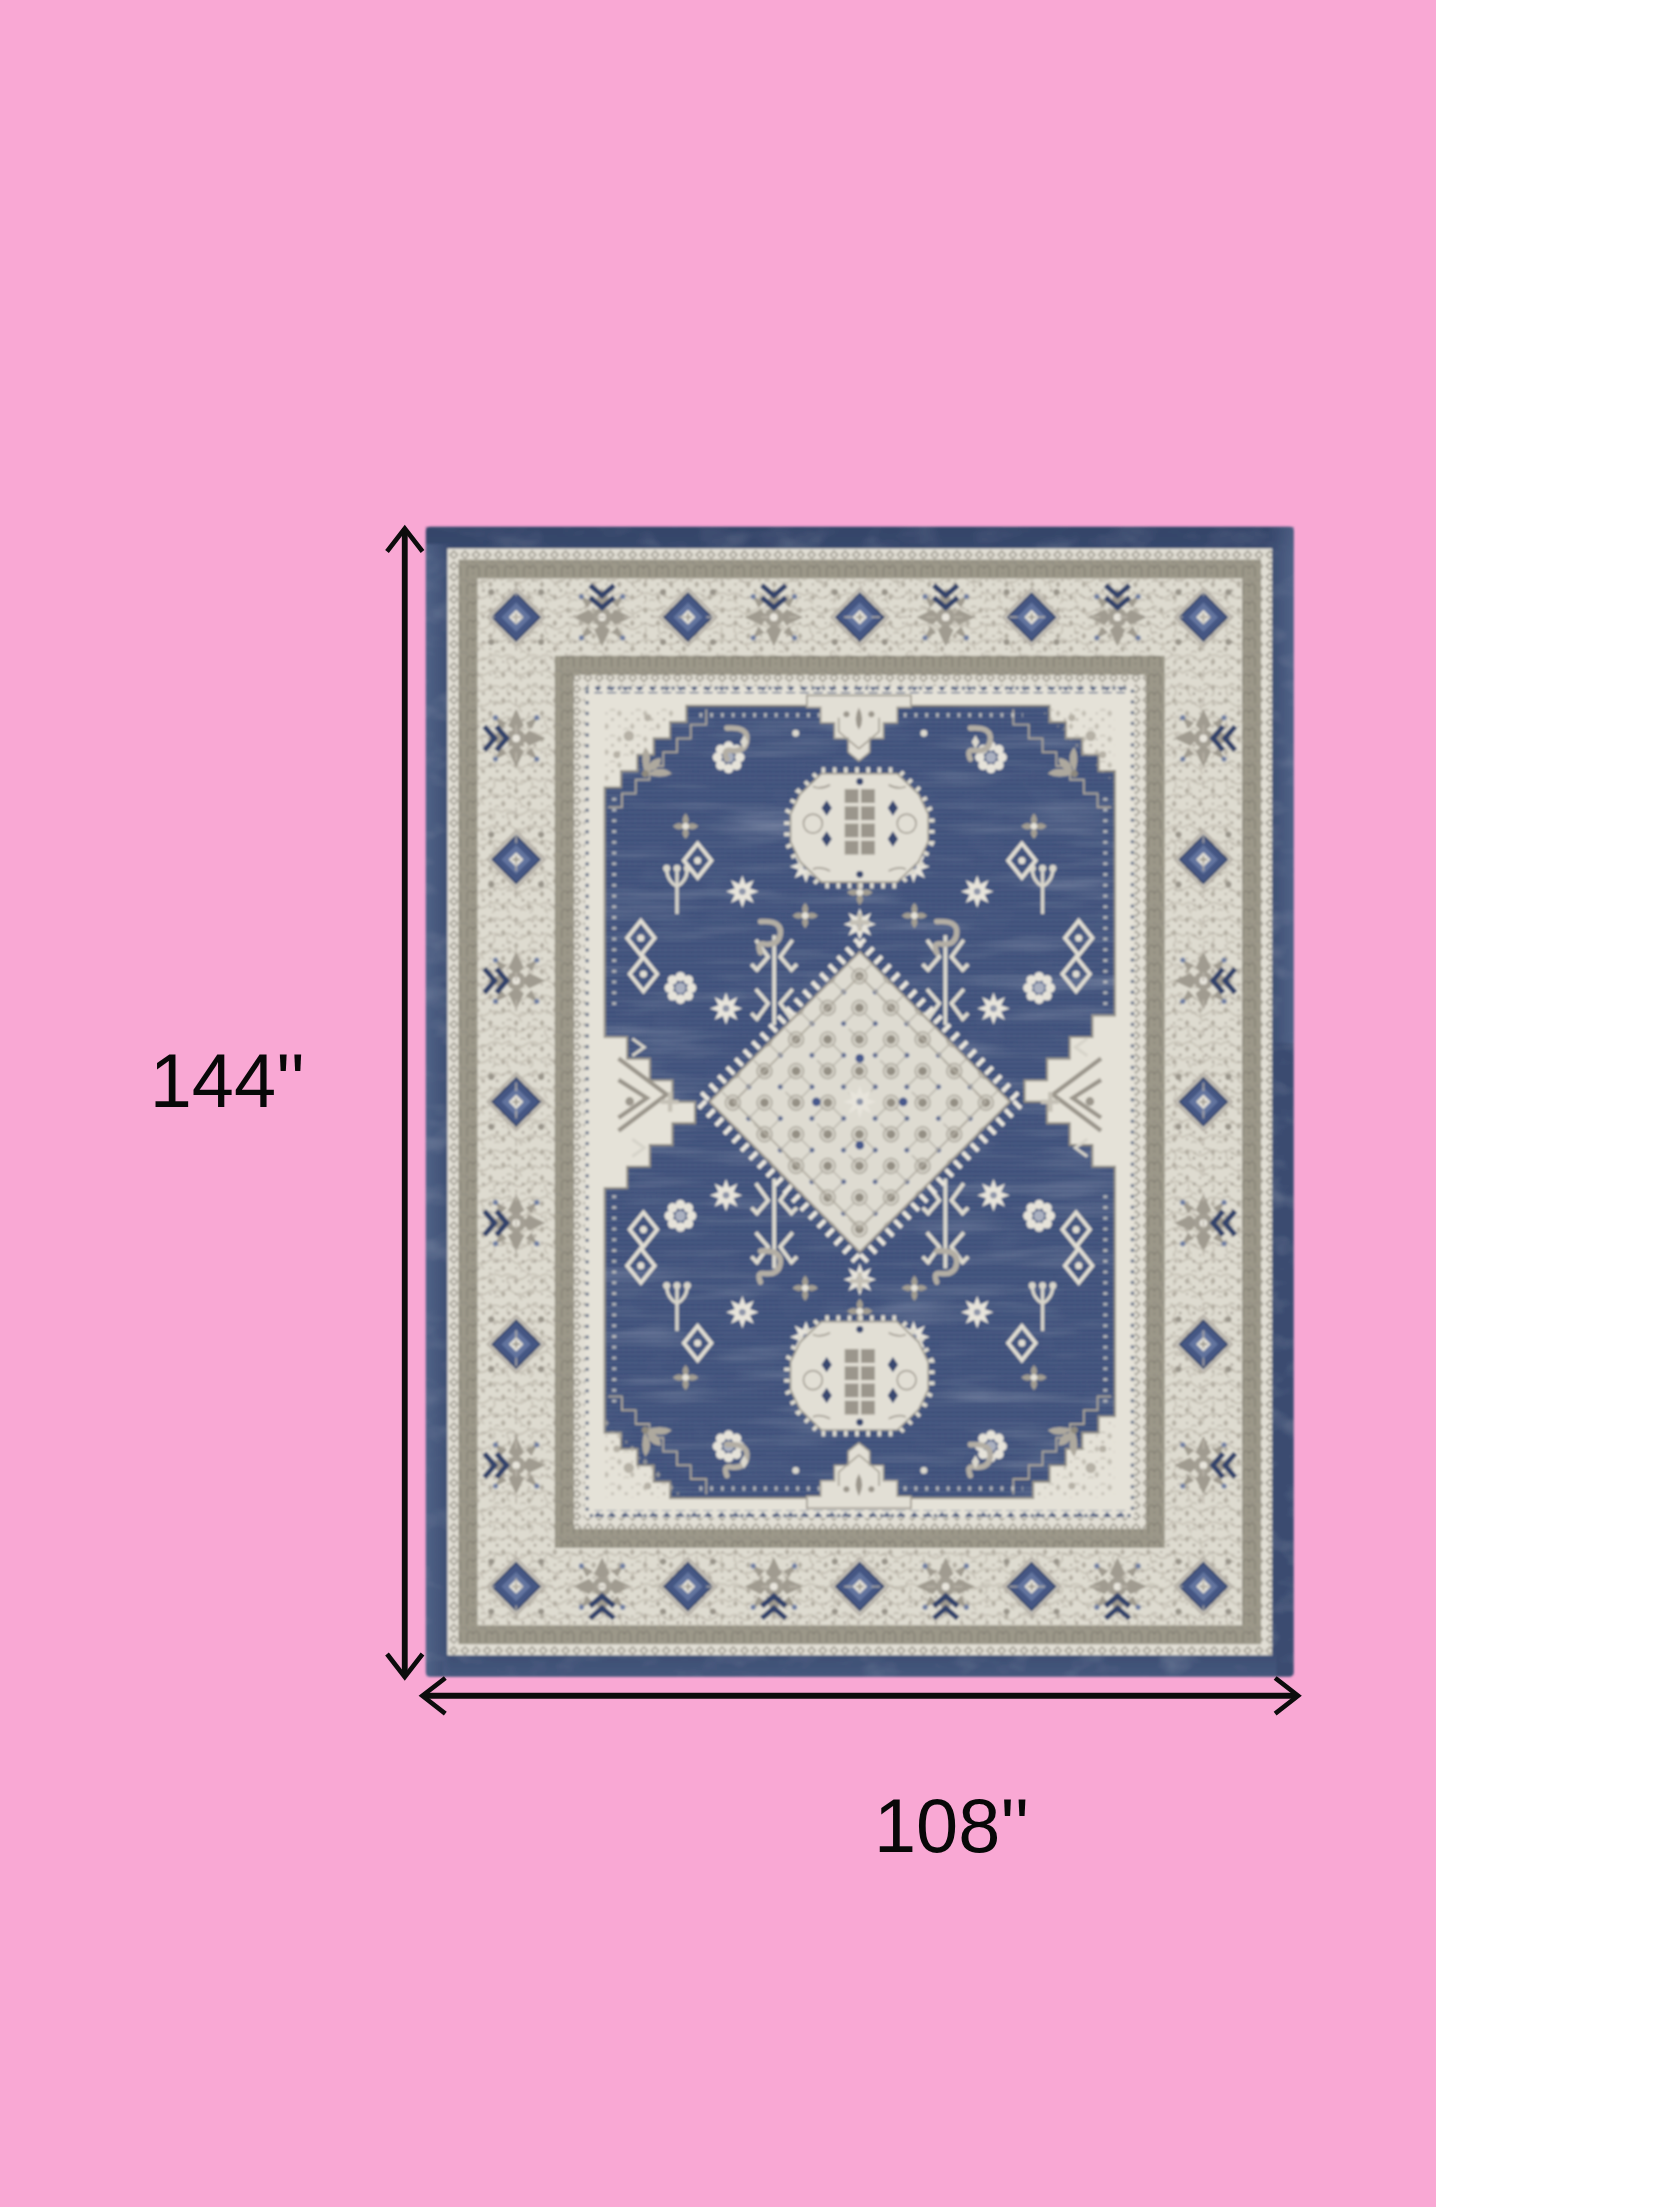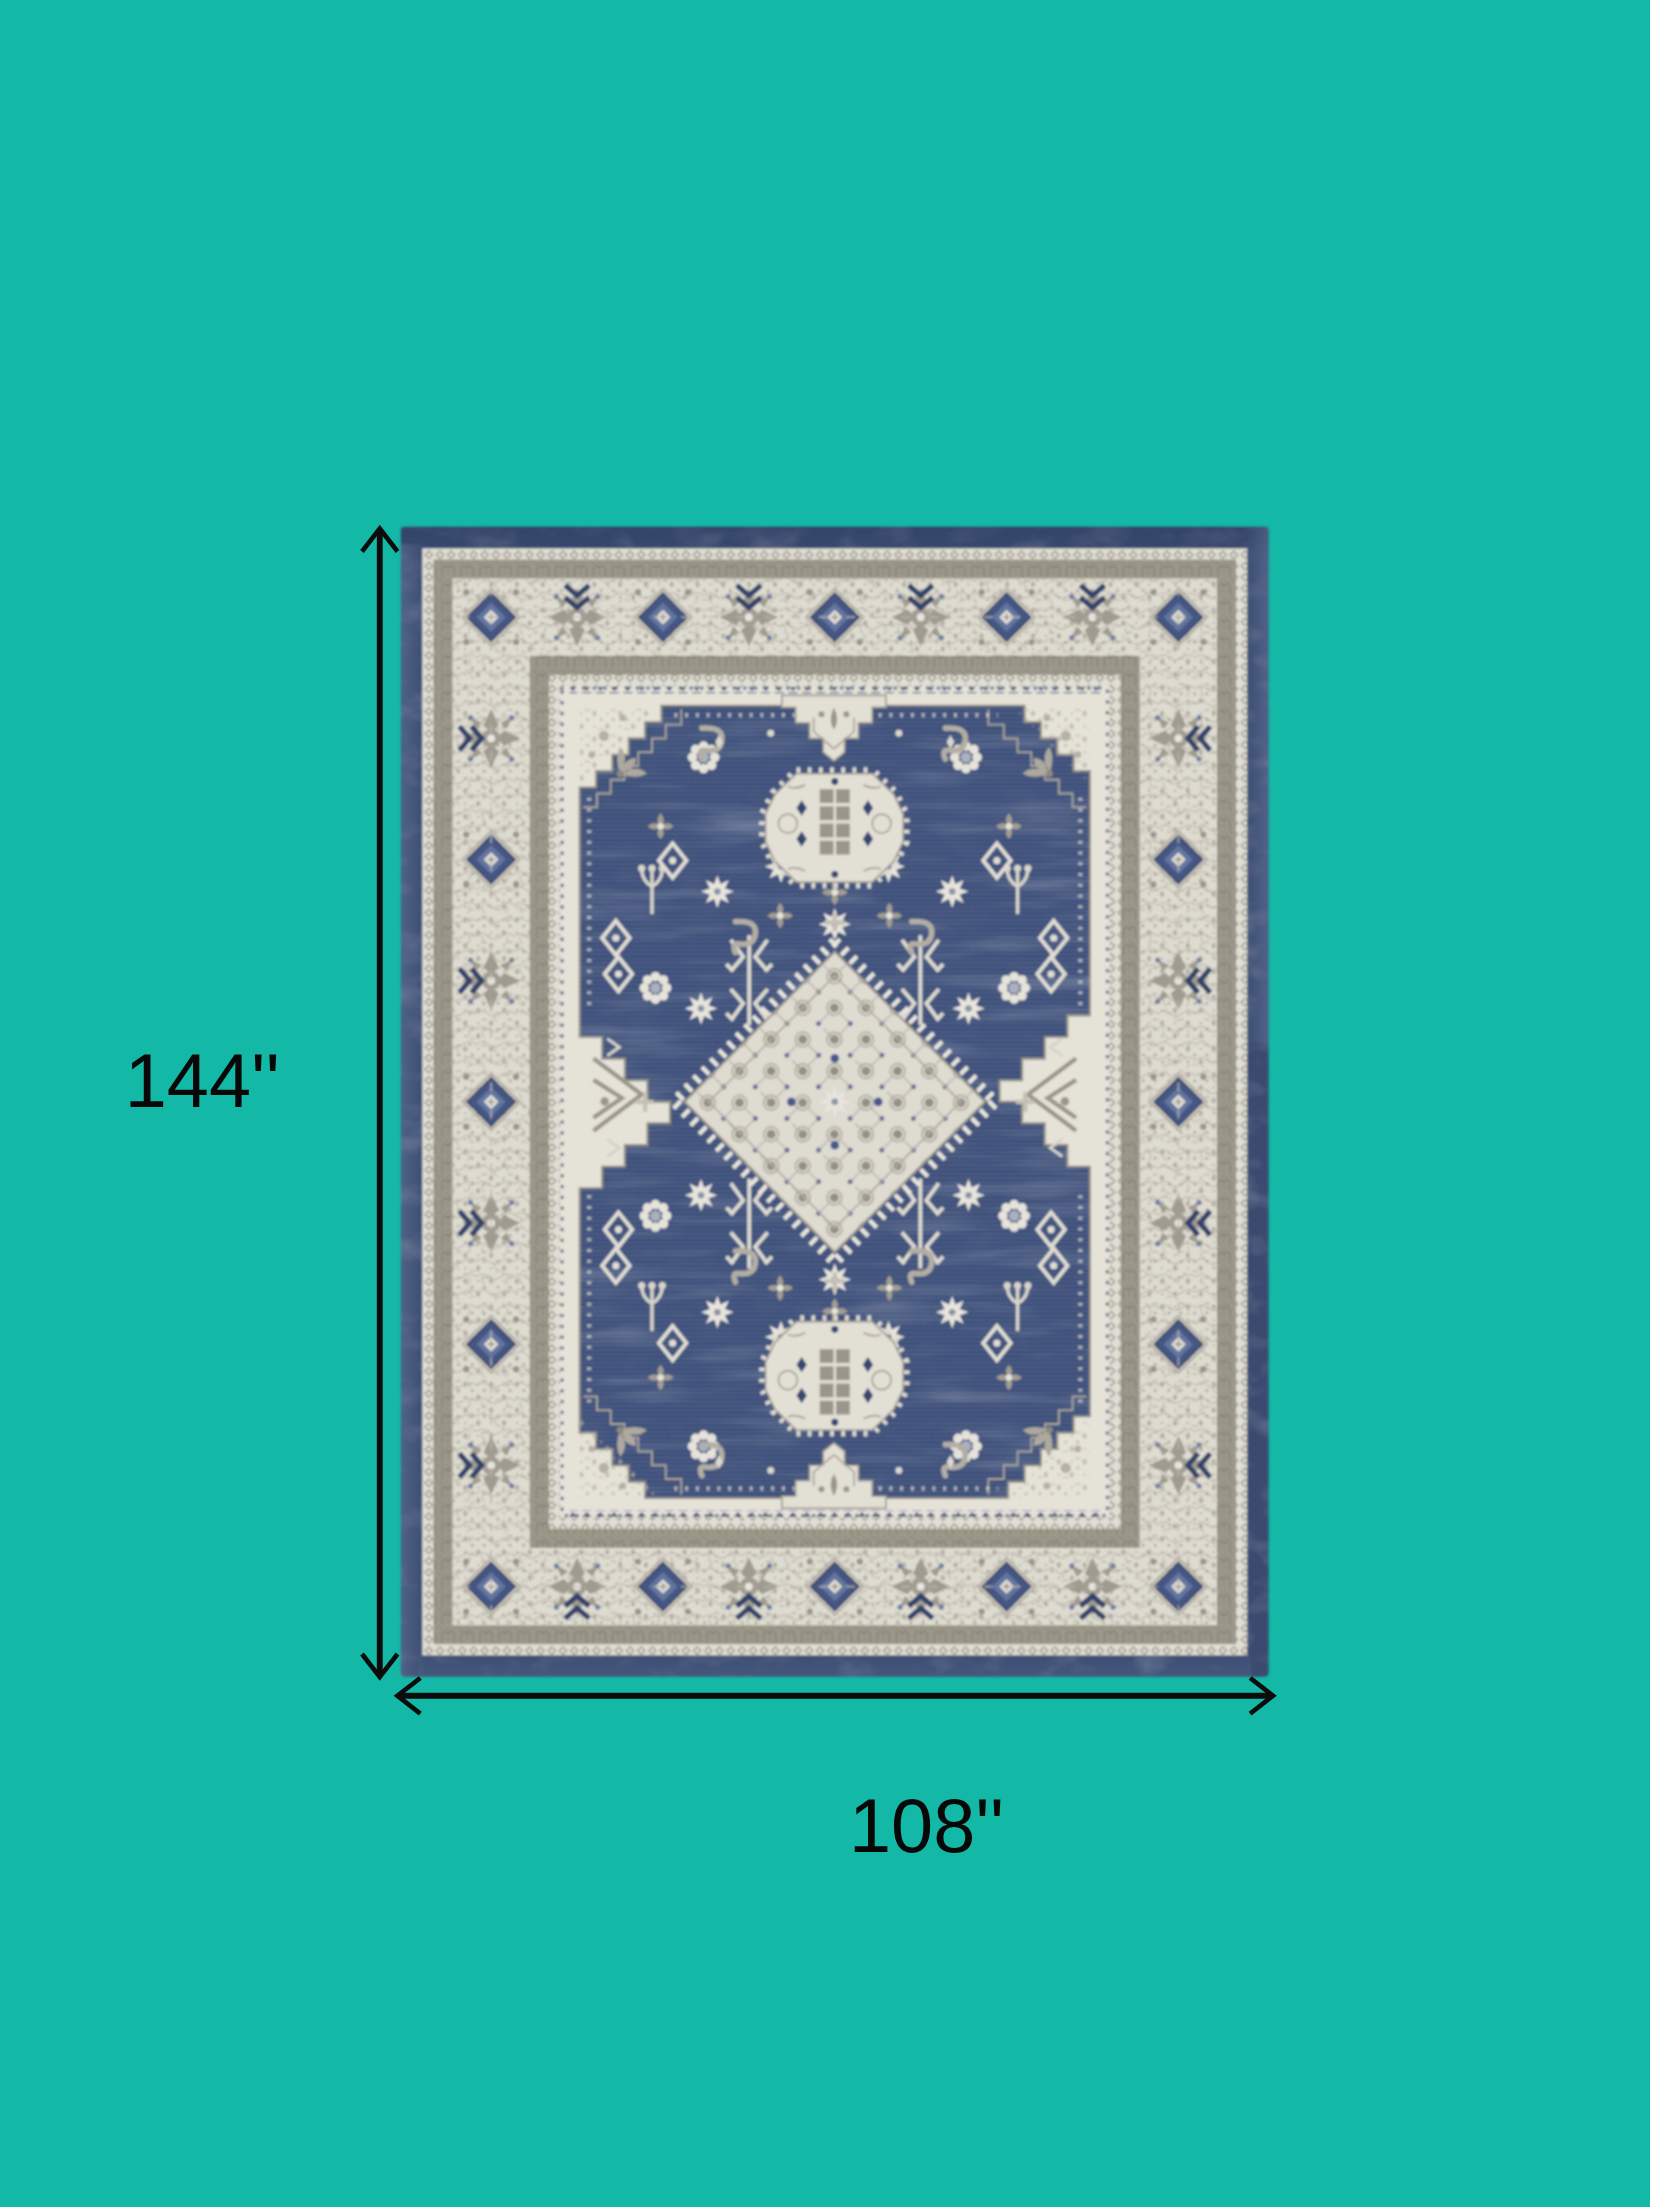--- a/index.html
+++ b/index.html
@@ -1,16 +1,16 @@
 <!DOCTYPE html>
 <html style="font-size:13.8px"><head>
 <meta charset="utf-8">
 <style>
   html,body{margin:0;padding:0;background:#ffffff;}
-  #page{position:relative;width:1650px;height:2208px;background:#14b8a6;overflow:hidden;font-family:"Liberation Sans", sans-serif;}
+  #page{position:relative;width:1411px;height:2208px;background:#f9a8d4;overflow:hidden;font-family:"Liberation Sans", sans-serif;padding-left:25px;}
 </style>
 </head>
 <body>
 <div id="page">
 <svg width="1673" height="2208" viewBox="0 0 1945 2566">
   <defs>
     <filter id="soften" x="-2%" y="-2%" width="104%" height="104%">
       <feGaussianBlur stdDeviation="1"></feGaussianBlur>
     </filter>
     <filter id="mottleL" x="-10%" y="-10%" width="120%" height="120%">

